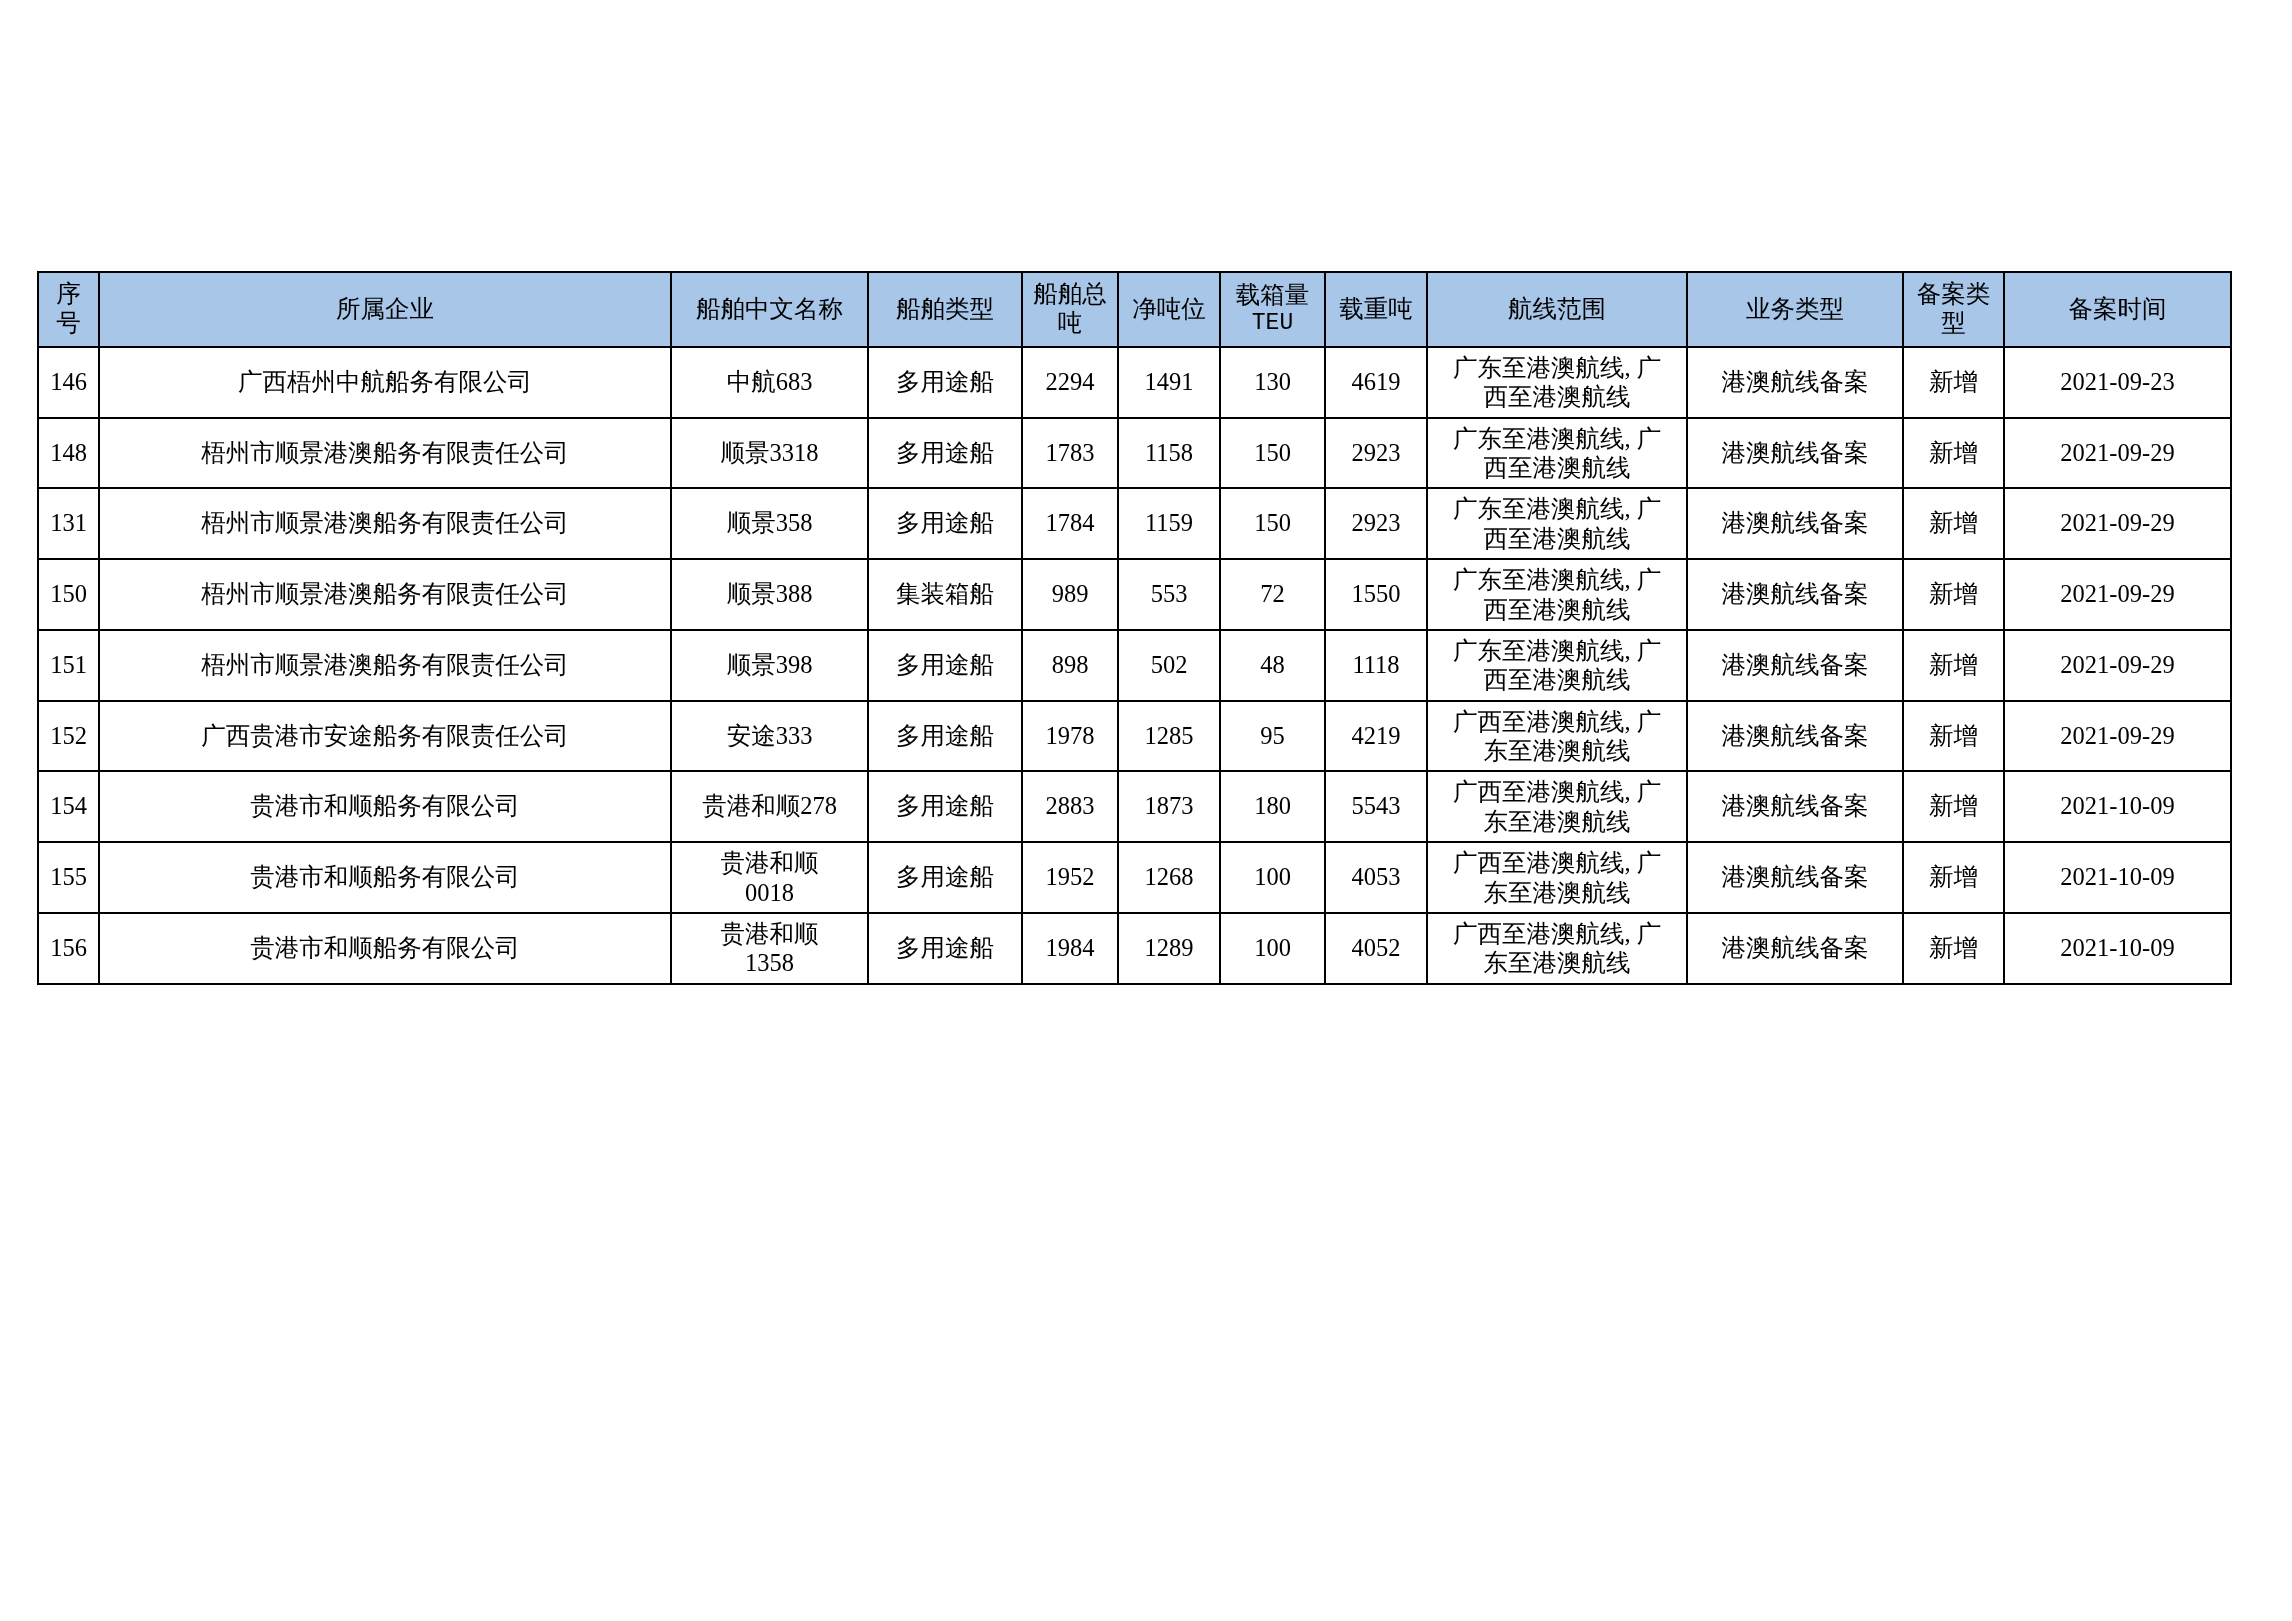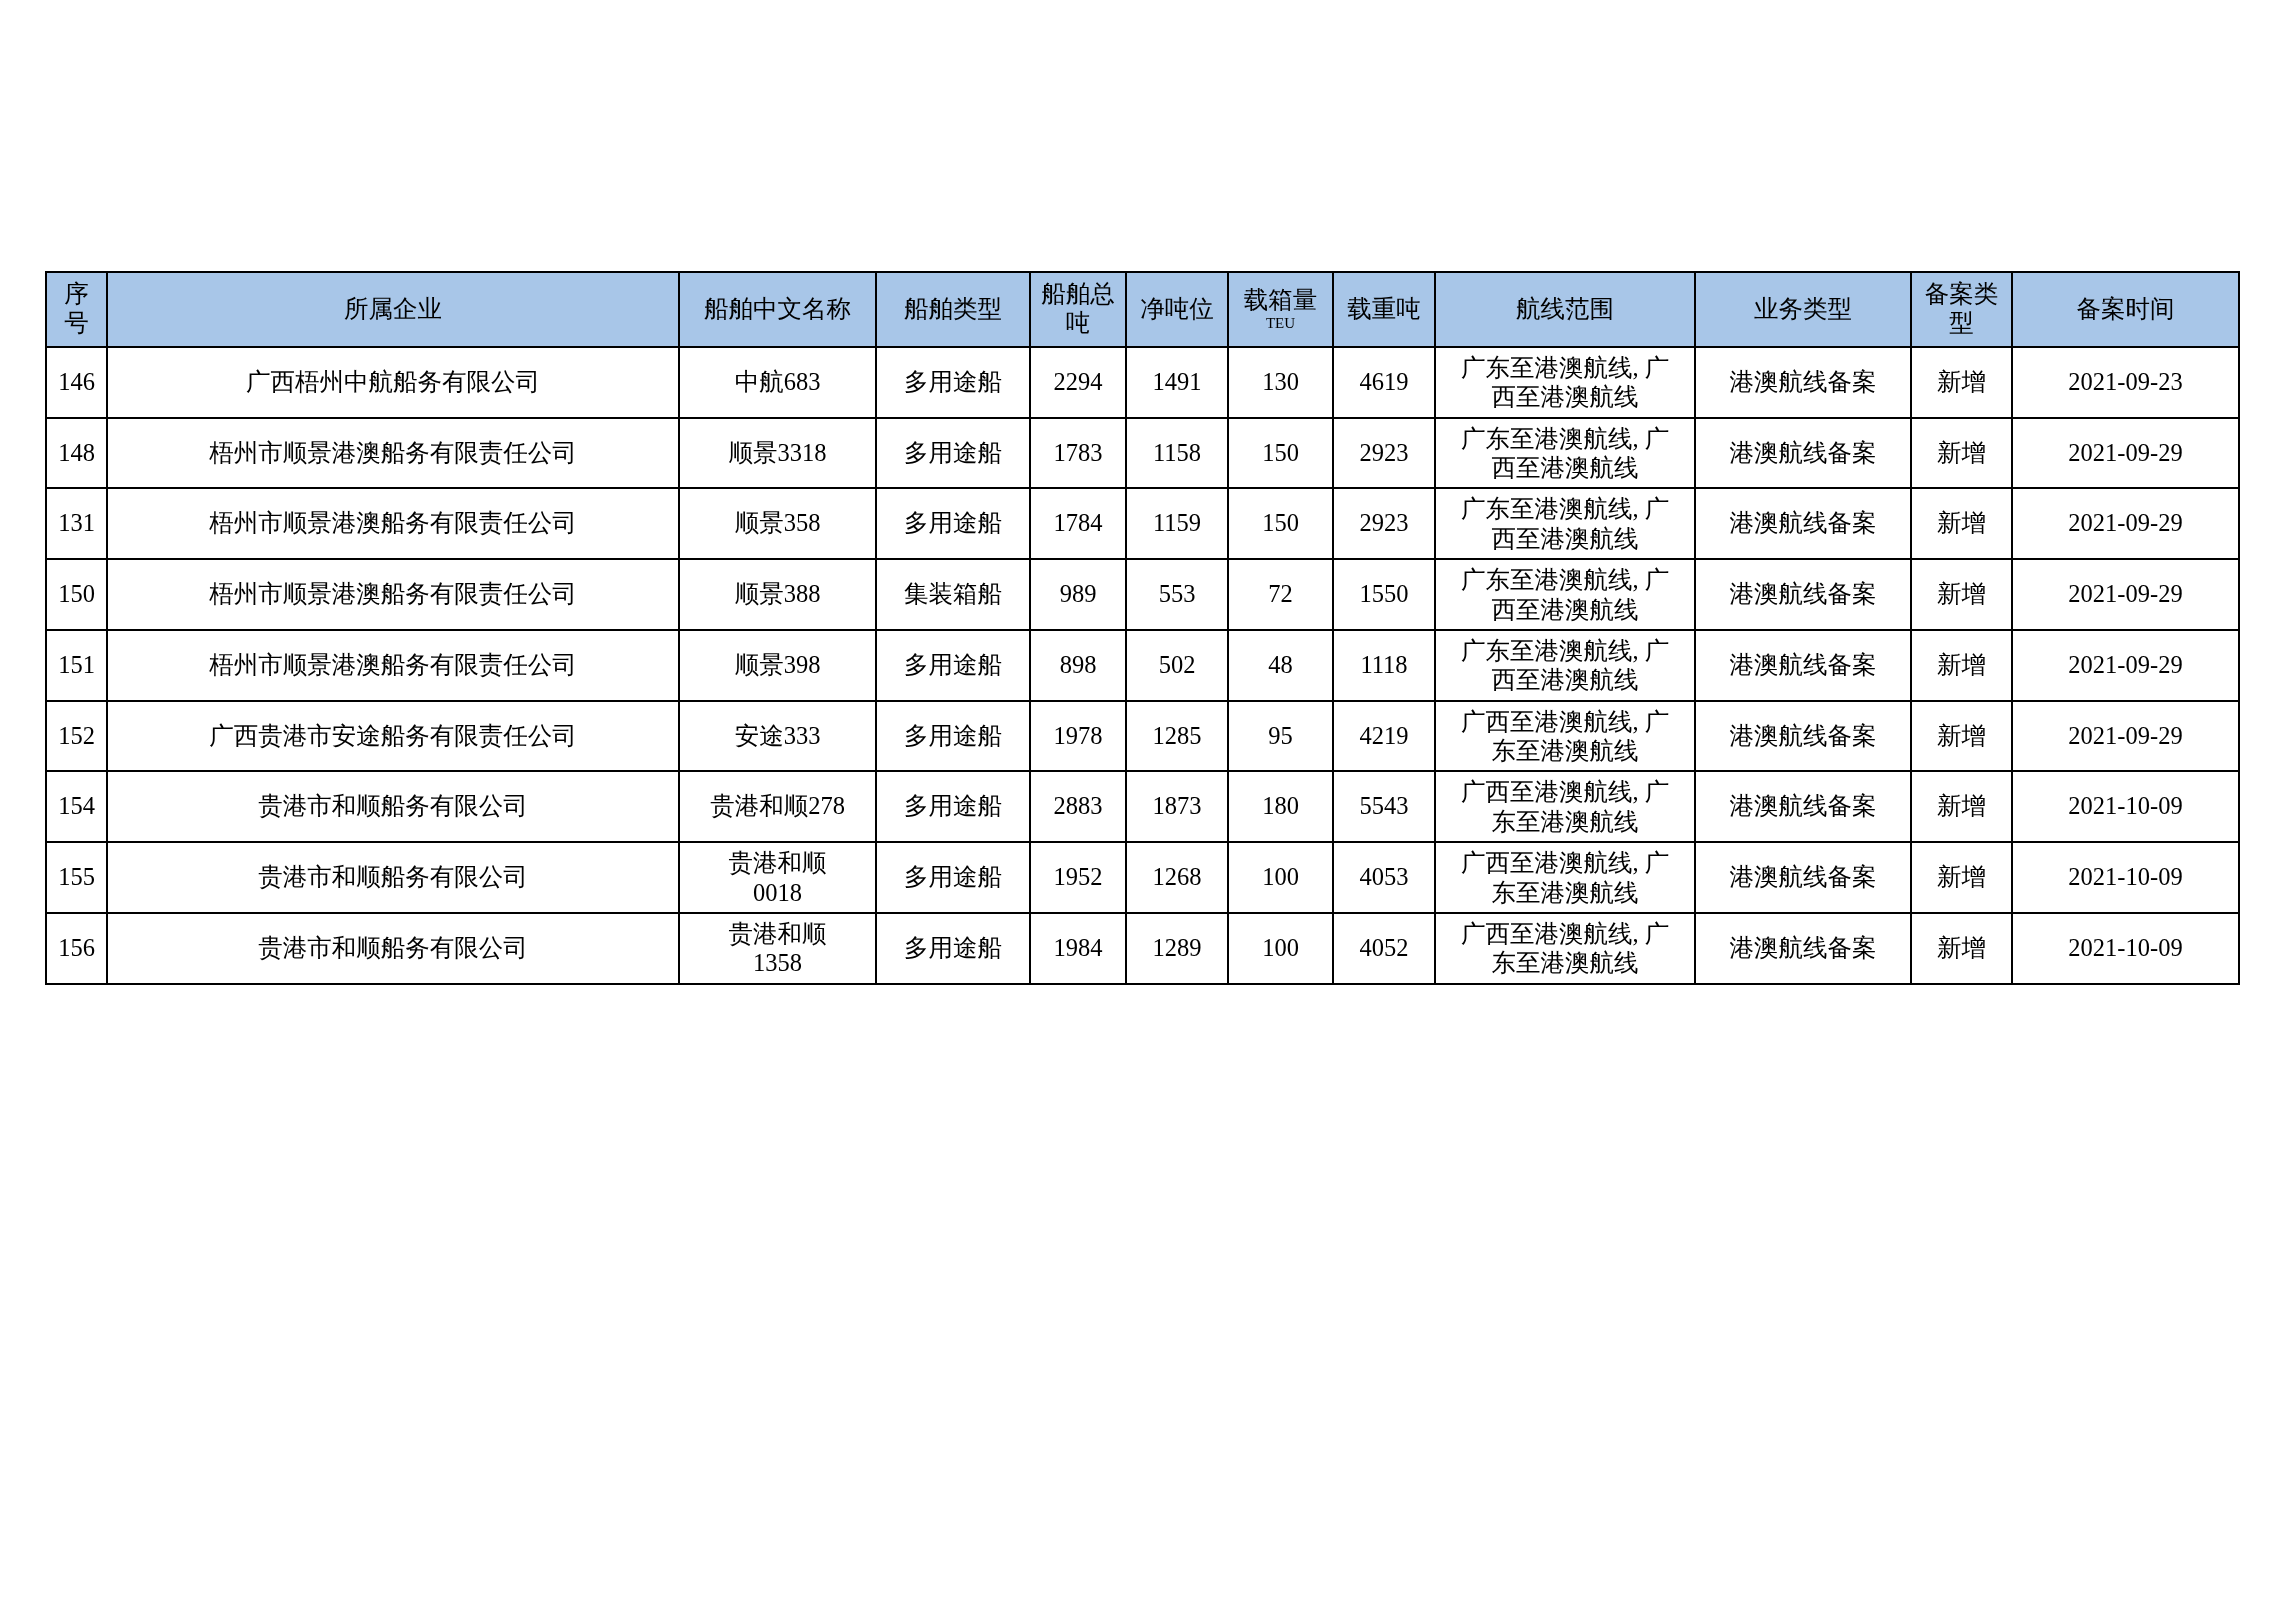--- a/index.html
+++ b/index.html
@@ -12,21 +12,20 @@
     height: 1621px;
     font-family: "Liberation Serif", "DejaVu Serif", serif;
     color: #000000;
     position: relative;
   }
   .sheet {
     position: absolute;
     left: 37px;
     top: 271px;
     width: 1752px;
-    margin-left: 8px;
   }
   table.ship-table {
     border-collapse: collapse;
     table-layout: fixed;
     width: 2193px;
     font-size: 24.5px;
   }
   table.ship-table td, table.ship-table th {
     border: 2px solid #000000;
     padding: 3.9px 5.9px;
@@ -36,22 +35,22 @@
     font-weight: normal;
     word-break: break-all;
   }
   thead th {
     background: #a8c6e8;
     height: 65px;
     font-size: 24.5px;
   }
   thead th .sub {
     display: block;
-    font-size: 15px;
-    font-family: Liberation Serif, serif;
+    font-size: 23px;
+    font-family: Liberation Mono, monospace;
   }
   tbody td {
     height: 61px;
   }
   td.num, td.seq, td.date {
     font-family: "Liberation Serif", serif;
   }
   .route {
     display: block;
     line-height: 1.2;

